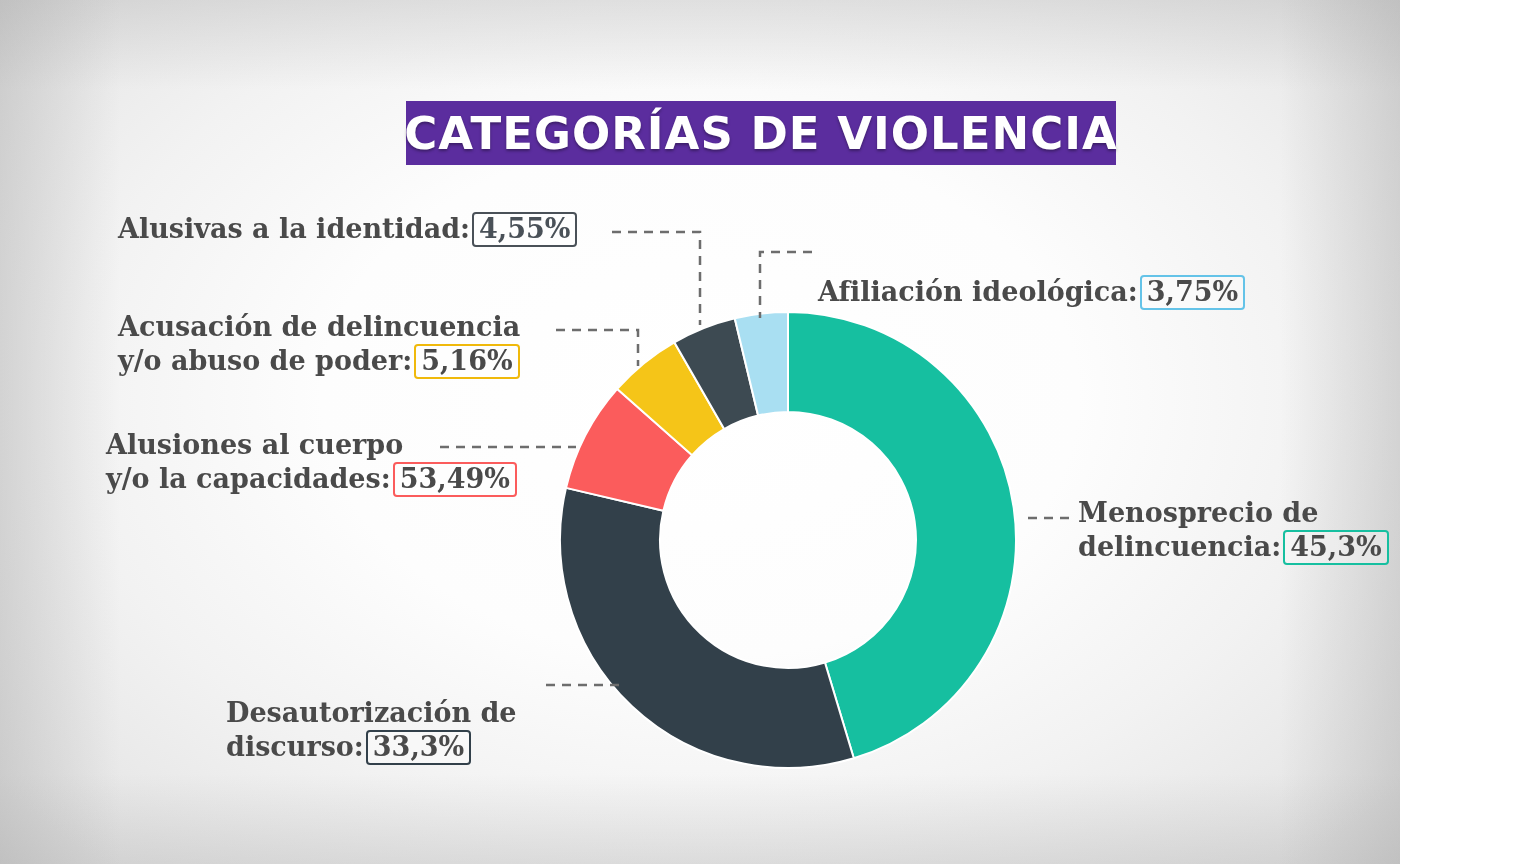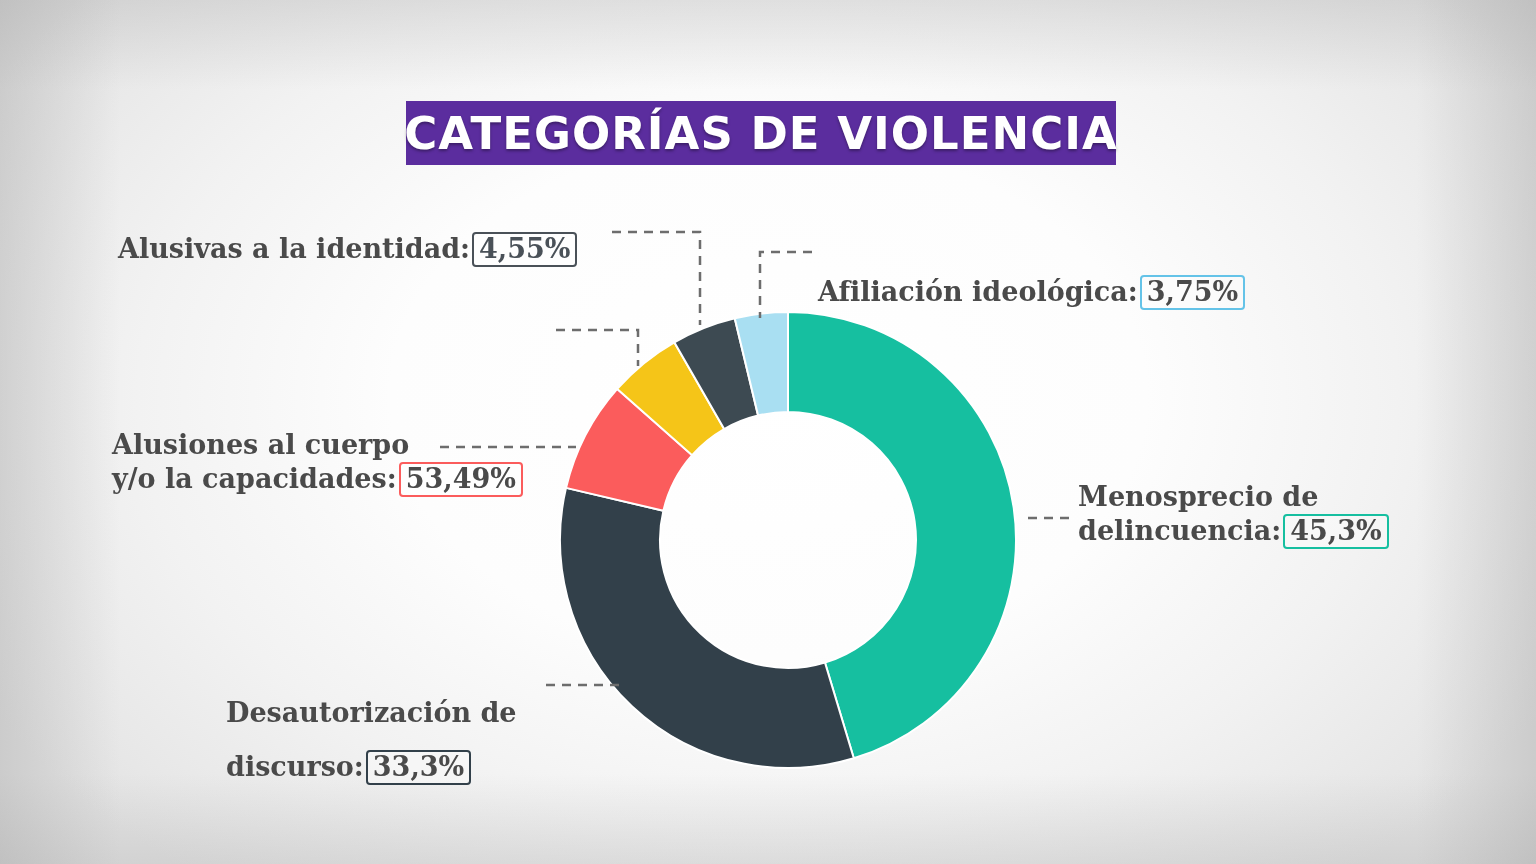--- a/index.html
+++ b/index.html
@@ -8,21 +8,21 @@
   }
   body {
     width: 1536px;
     height: 864px;
     overflow: hidden;
     font-family: "Liberation Sans", sans-serif;
     background: #ffffff;
   }
   #stage {
     position: relative;
-    width: 1536px;
+    width: 1400px;
     height: 864px;
     background:
       radial-gradient(ellipse 900px 620px at 50% 46%, #ffffff 0%, #fdfdfd 42%, #f2f2f2 70%, #e3e3e3 100%);
     overflow: hidden;
   }
   
   #stage::before {
     content: "";
     position: absolute;
     inset: 0;
@@ -126,43 +126,49 @@
       <path d="M 556 330 L 638 330 L 638 366"></path>
 
       <path d="M 440 447 L 576 447"></path>
 
       <path d="M 546 685 L 624 685"></path>
 
       <path d="M 1028 518 L 1070 518"></path>
     </g>
   </svg>
 
-  <div class="label left" style="left:118px; top:212px;margin-top:20px;">
+  <div class="label left" style="left:118px; top:212px;">
     <span>Alusivas a la identidad:</span><span class="val" style="border-color:#4a5158; color:#4a5158;">4,55%</span>
   </div>
 
   <div class="label right" style="left:818px; top:235px;margin-top:40px;">
     <span>Afiliación ideológica:</span><span class="val" style="border-color:#64c3e8; color:#4a4a4a;">3,75%</span>
   </div>
 
+  <div class="label left" style="left:118px; top:310px;">
+    <div>Acusación de delincuencia</div>
+    <div>
+      <span>y/o abuso de poder:</span><span class="val" style="border-color:#f0b90b; color:#4a4a4a;">5,16%</span>
+    </div>
+  </div>
 
-  <div class="label left" style="left:112px; top:428px;">
+  <div class="label left" style="left:106px; top:428px;">
     <div>Alusiones al cuerpo</div>
     <div>
       <span>y/o la capacidades:</span><span class="val" style="border-color:#fb5c5c; color:#4a4a4a;">53,49%</span>
     </div>
   </div>
 
   <div class="label left" style="left:226px; top:696px;">
     <div>Desautorización de</div>
     <div>
-      <span>discurso:</span><span class="val" style="border-color:#32404a; color:#4a4a4a;margin-top:20px;">33,3%</span>
+      <span>discurso:</span><span class="val" style="border-color:#32404a; color:#4a4a4a;">33,3%</span>
     </div>
   </div>
 
-  <div class="label right" style="left:1078px; top:480px;">
+  <div class="label right" style="left:1078px; top:496px;">
     <div>Menosprecio de</div>
     <div>
       <span>delincuencia:</span><span class="val" style="border-color:#16bfa0; color:#4a4a4a;">45,3%</span>
     </div>
   </div>
 
 </div>
 
 </body></html>

